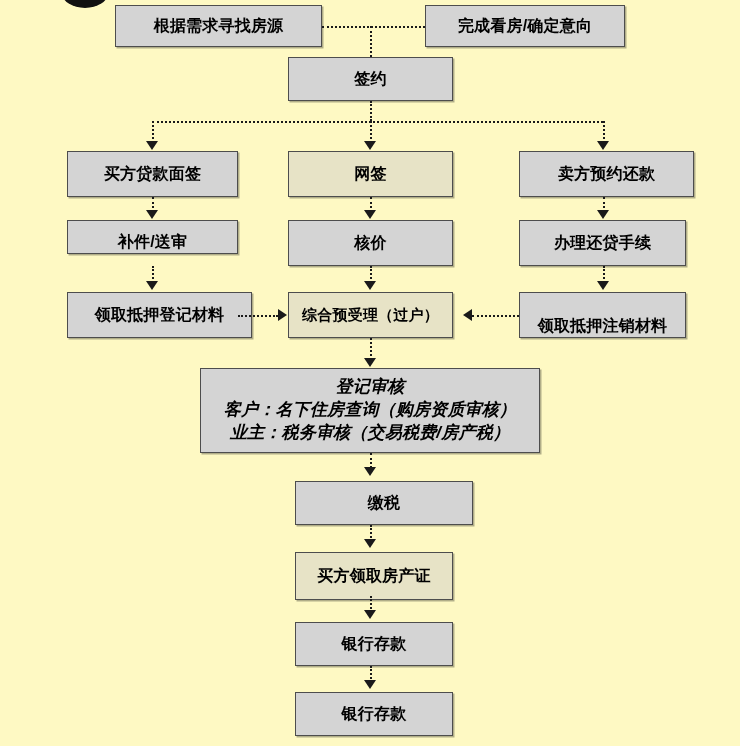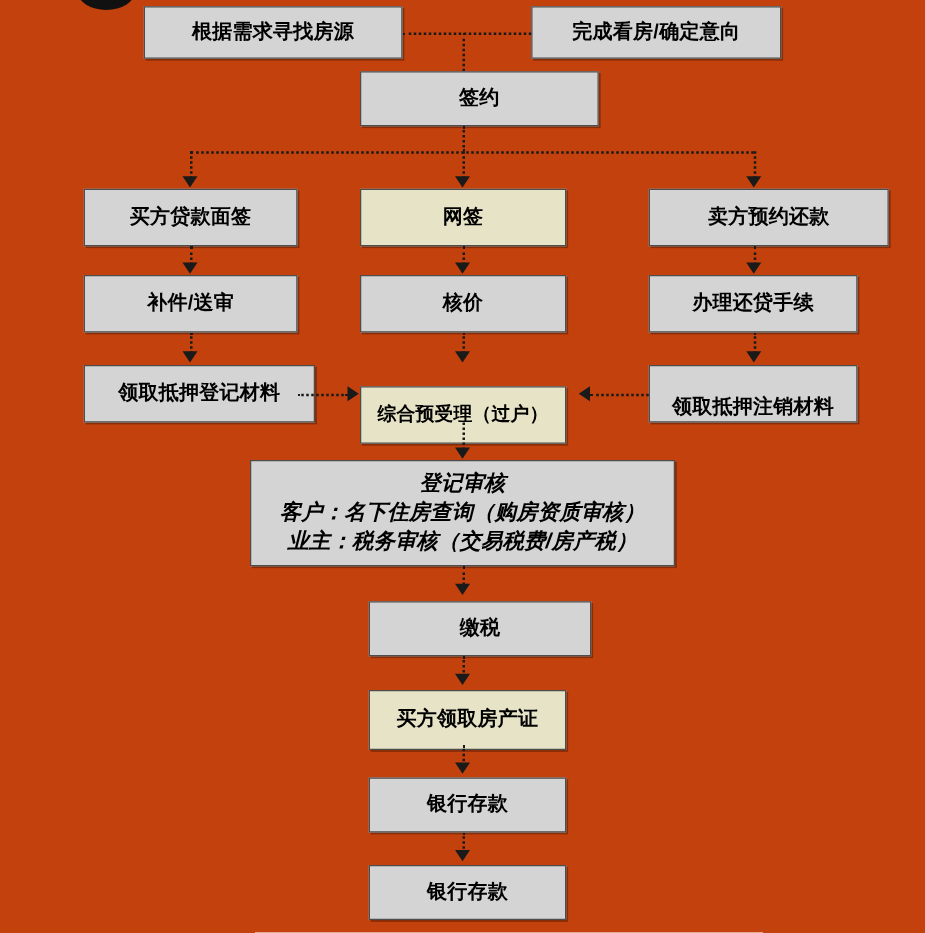--- a/index.html
+++ b/index.html
@@ -7,21 +7,21 @@
     padding: 0;
     background: #ffffff;
   }
   body {
     font-family: "Liberation Sans", "DejaVu Sans", sans-serif;
   }
   #canvas {
     position: relative;
     width: 740px;
     height: 746px;
-    background: #c2410c;
+    background: #fef9c3;
     overflow: hidden;
   }
 
   
   .node {
     position: absolute;
     box-sizing: border-box;
     border: 1.5px solid #4d4d4d;
     background: #d4d4d4;
     color: #000000;
@@ -104,21 +104,21 @@
   </div>
 
   <div class="node" style="left:425px; top:5px; width:200px; height:42px;">
     <span>完成看房/确定意向</span>
   </div>
 
   <div class="conn h" style="left:322px; top:26px; width:103px;"></div>
 
   <div class="conn v" style="left:370px; top:26px; height:31px;"></div>
 
-  <div class="node" style="left:288px; top:57px; width:191px; height:44px;">
+  <div class="node" style="left:288px; top:57px; width:165px; height:44px;">
     <span>签约</span>
   </div>
 
   <div class="conn v" style="left:370px; top:101px; height:20px;"></div>
 
   <div class="conn h" style="left:152px; top:121px; width:451px;"></div>
 
   <div class="conn v" style="left:152px; top:121px; height:22px;"></div>
   <div class="arrow down" style="left:146px; top:141px;"></div>
 
@@ -129,34 +129,34 @@
   <div class="arrow down" style="left:597px; top:141px;"></div>
 
   <div class="node" style="left:67px; top:151px; width:171px; height:46px;">
     <span>买方贷款面签</span>
   </div>
 
   <div class="node accent" style="left:288px; top:151px; width:165px; height:46px;">
     <span>网签</span>
   </div>
 
-  <div class="node" style="left:519px; top:151px; width:192px; height:46px;">
+  <div class="node" style="left:519px; top:151px; width:175px; height:46px;">
     <span>卖方预约还款</span>
   </div>
 
   <div class="conn v" style="left:152px; top:197px; height:15px;"></div>
   <div class="arrow down" style="left:146px; top:210px;"></div>
 
   <div class="conn v" style="left:370px; top:197px; height:15px;"></div>
   <div class="arrow down" style="left:364px; top:210px;"></div>
 
   <div class="conn v" style="left:603px; top:197px; height:15px;"></div>
   <div class="arrow down" style="left:597px; top:210px;"></div>
 
-  <div class="node" style="left:67px; top:220px; width:171px; height:46px;">
+  <div class="node" style="left:67px; top:220px; width:171px; height:34px;align-items:flex-end;">
     <span>补件/送审</span>
   </div>
 
   <div class="node" style="left:288px; top:220px; width:165px; height:46px;">
     <span>核价</span>
   </div>
 
   <div class="node" style="left:519px; top:220px; width:167px; height:46px;">
     <span>办理还贷手续</span>
   </div>
@@ -167,21 +167,21 @@
   <div class="conn v" style="left:370px; top:266px; height:17px;"></div>
   <div class="arrow down" style="left:364px; top:281px;"></div>
 
   <div class="conn v" style="left:603px; top:266px; height:17px;"></div>
   <div class="arrow down" style="left:597px; top:281px;"></div>
 
   <div class="node" style="left:67px; top:292px; width:185px; height:46px;">
     <span>领取抵押登记材料</span>
   </div>
 
-  <div class="node accent" style="left:288px; top:292px; width:165px; height:46px; font-size:15px;margin-top:17px;">
+  <div class="node accent" style="left:288px; top:292px; width:165px; height:46px; font-size:15px;">
     <span>综合预受理（过户）</span>
   </div>
 
   <div class="node" style="left:519px; top:292px; width:167px; height:46px;align-items:flex-end;">
     <span>领取抵押注销材料</span>
   </div>
 
   <div class="conn h" style="left:238px; top:315px; width:40px;"></div>
   <div class="arrow right" style="left:278px; top:309px;"></div>
 

